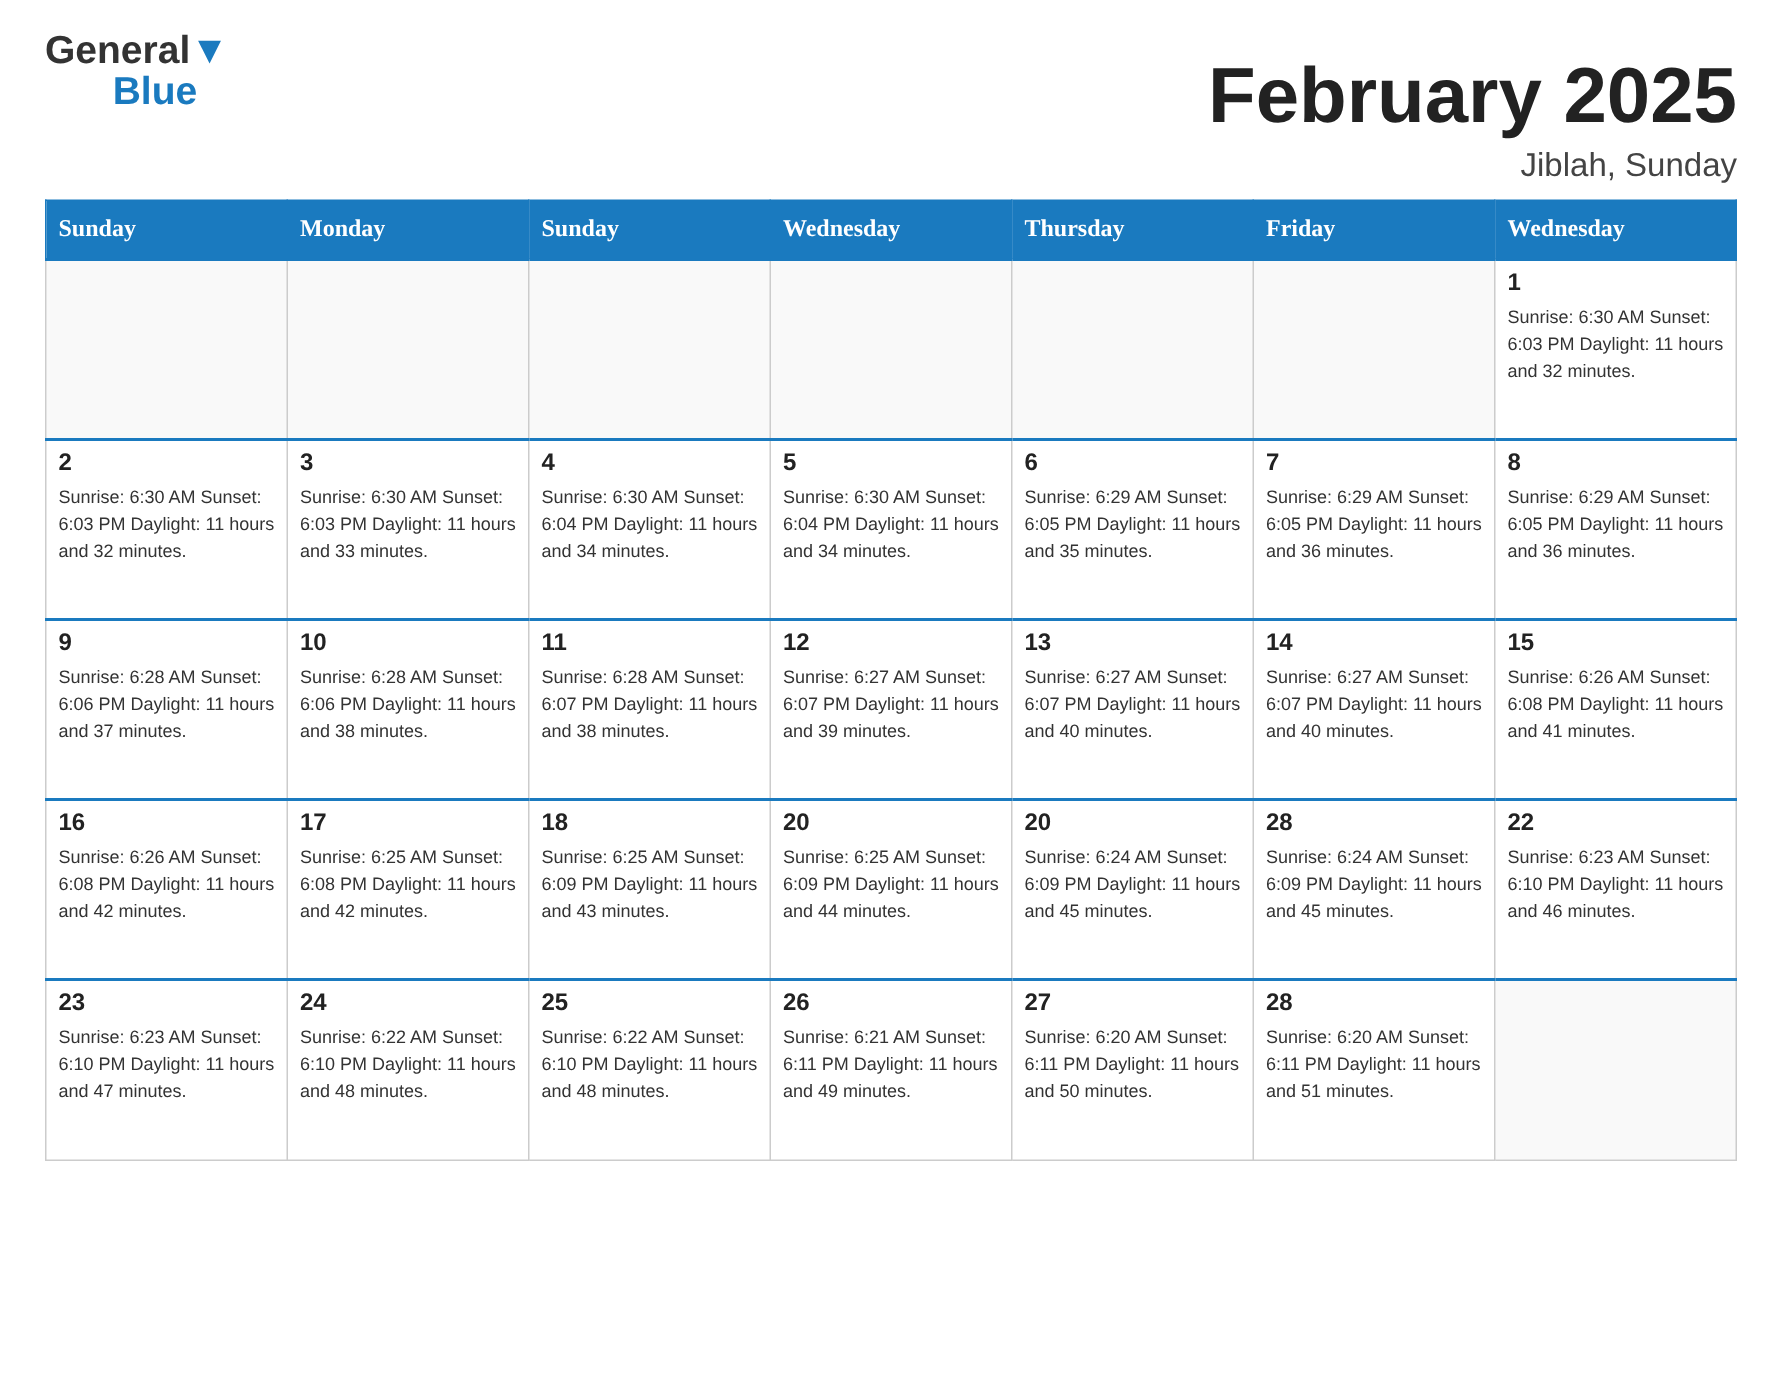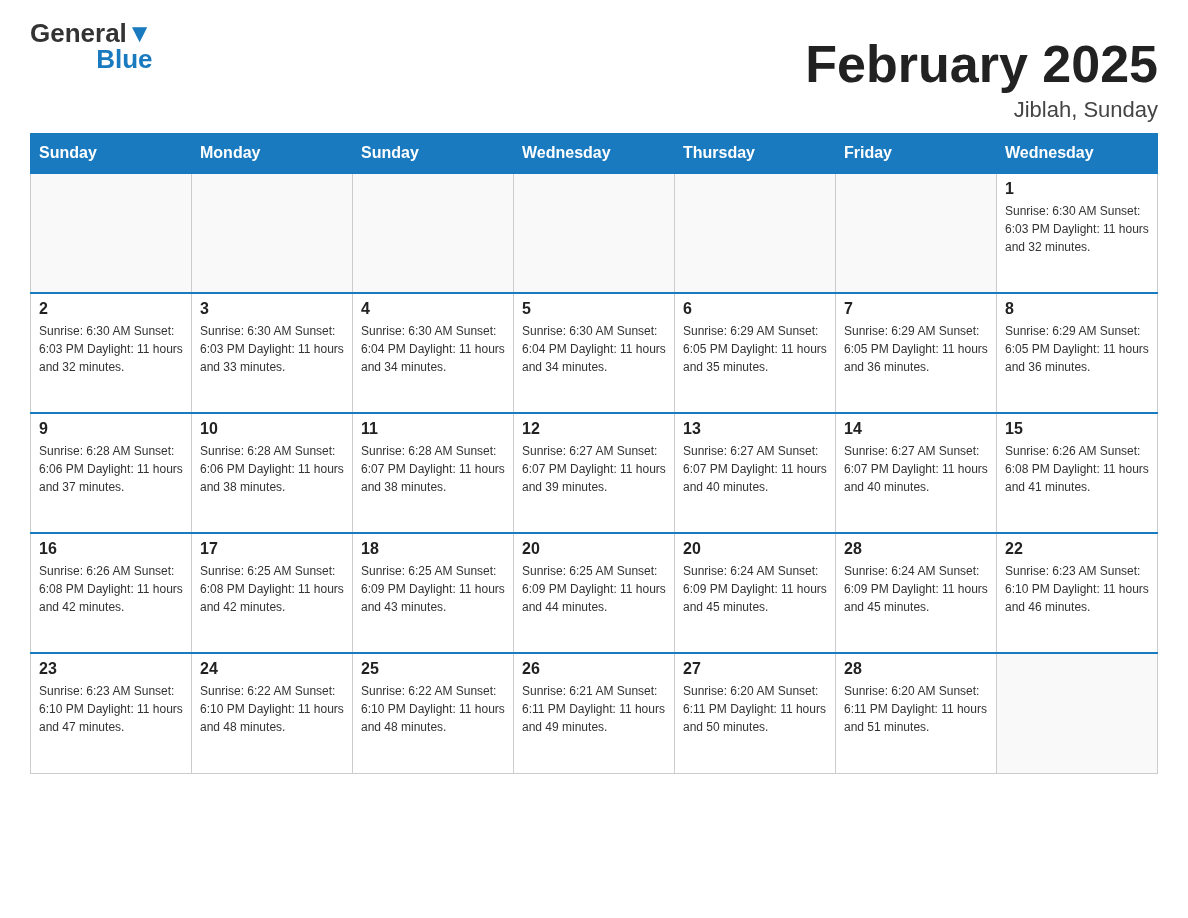--- a/index.html
+++ b/index.html
@@ -12,21 +12,21 @@
     }
     .header {
       display: flex;
       justify-content: space-between;
       align-items: flex-start;
       margin-bottom: 10px;
     }
     .logo {
       display: flex;
       flex-direction: column;
-      align-items: flex-end;
+      align-items: center;
     }
     .logo-general {
       font-size: 26px;
       font-weight: bold;
       color: #333;
       line-height: 1;
     }
     .logo-general span {
       color: #1a7abf;
     }
@@ -58,20 +58,21 @@
       margin-top: 10px;
     }
     .calendar th {
       background-color: #1a7abf;
       color: #fff;
       font-size: 16px;
       font-weight: bold;
       padding: 10px 8px;
       text-align: left;
       border: 1px solid #1a7abf;
+      font-family: Liberation Serif, serif;
     }
     .calendar td {
       vertical-align: top;
       border: 1px solid #ccc;
       padding: 6px 8px;
       width: 14.28%;
       min-height: 110px;
       height: 120px;
     }
     .calendar tr:first-child td {

